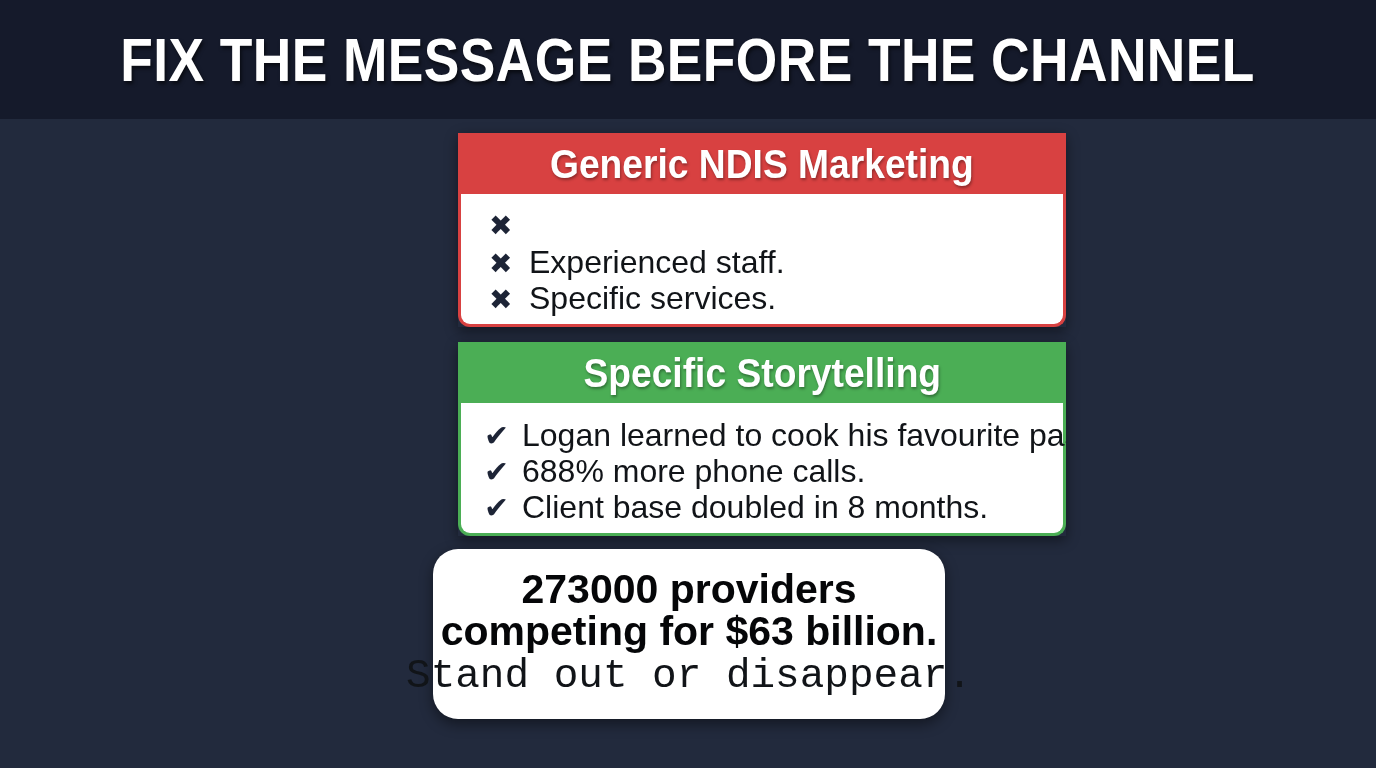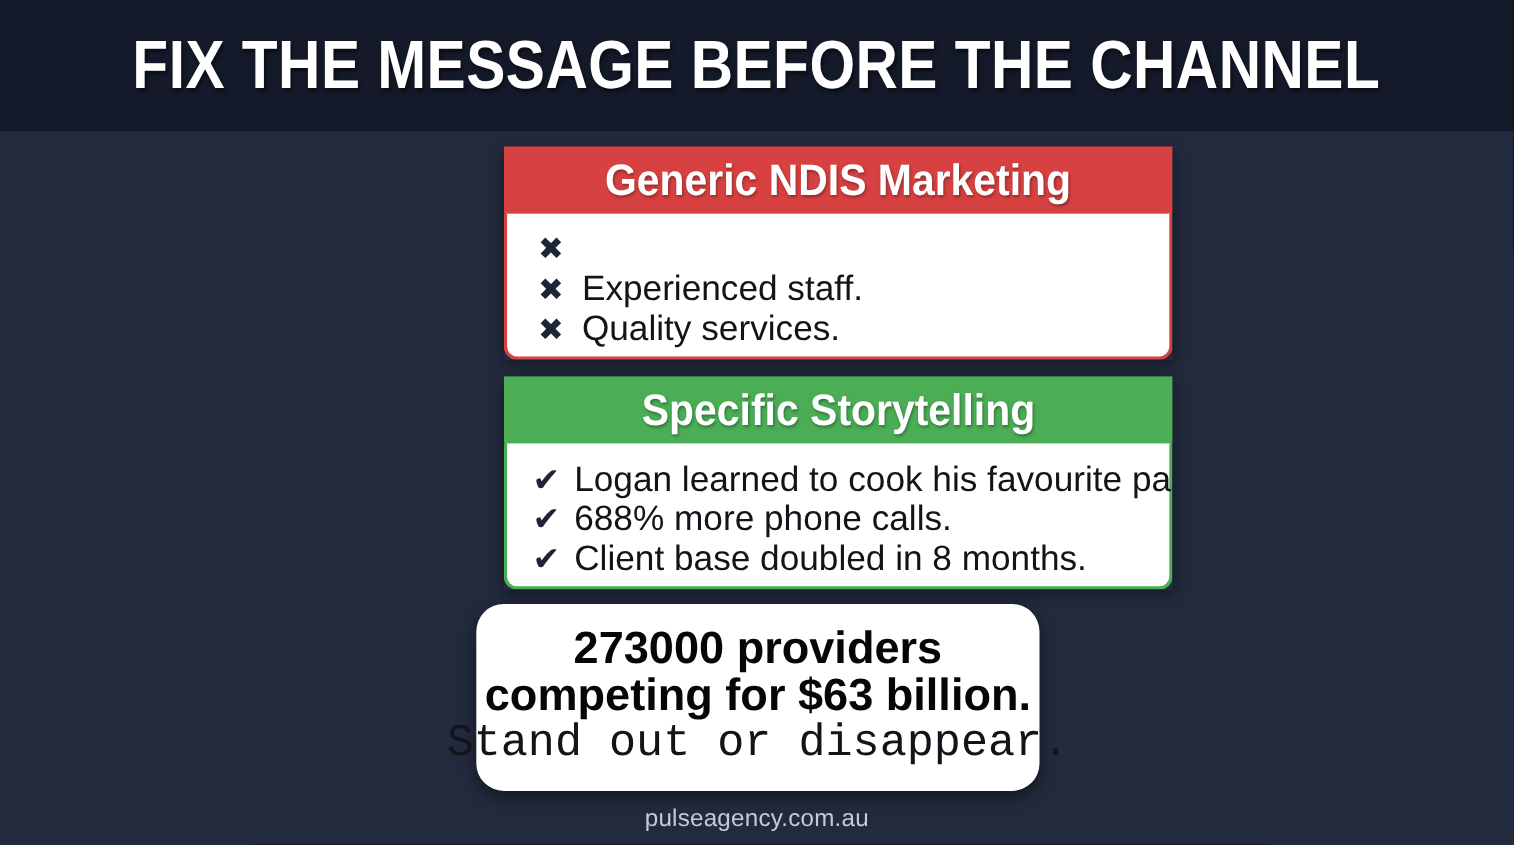--- a/index.html
+++ b/index.html
@@ -214,21 +214,21 @@
         <ul class="point-list">
           <li class="point-row">
             <span class="mark mark-cross">✖</span>
           </li>
           <li class="point-row">
             <span class="mark mark-cross">✖</span>
             <span class="point-text">Experienced staff.</span>
           </li>
           <li class="point-row">
             <span class="mark mark-cross">✖</span>
-            <span class="point-text">Quality services.</span>
+            <span class="point-text">Specific services.</span>
           </li>
         </ul>
       </div>
     </div>
 
     <div class="compare-card" id="card-specific">
       <div class="card-header">
         <span class="card-header-text">Specific Storytelling</span>
       </div>
       <div class="card-body">
@@ -248,18 +248,15 @@
         </ul>
       </div>
     </div>
 
     <div id="stat-card">
       <div class="stat-headline">273000 providers</div>
       <div class="stat-headline">competing for $63 billion.</div>
       <div class="stat-sub">Stand out or disappear.</div>
     </div>
 
-    <div id="footer">
-      <span id="footer-text">pulseagency.com.au</span>
-    </div>
 
   </div>
 </div>
 
 </body></html>

